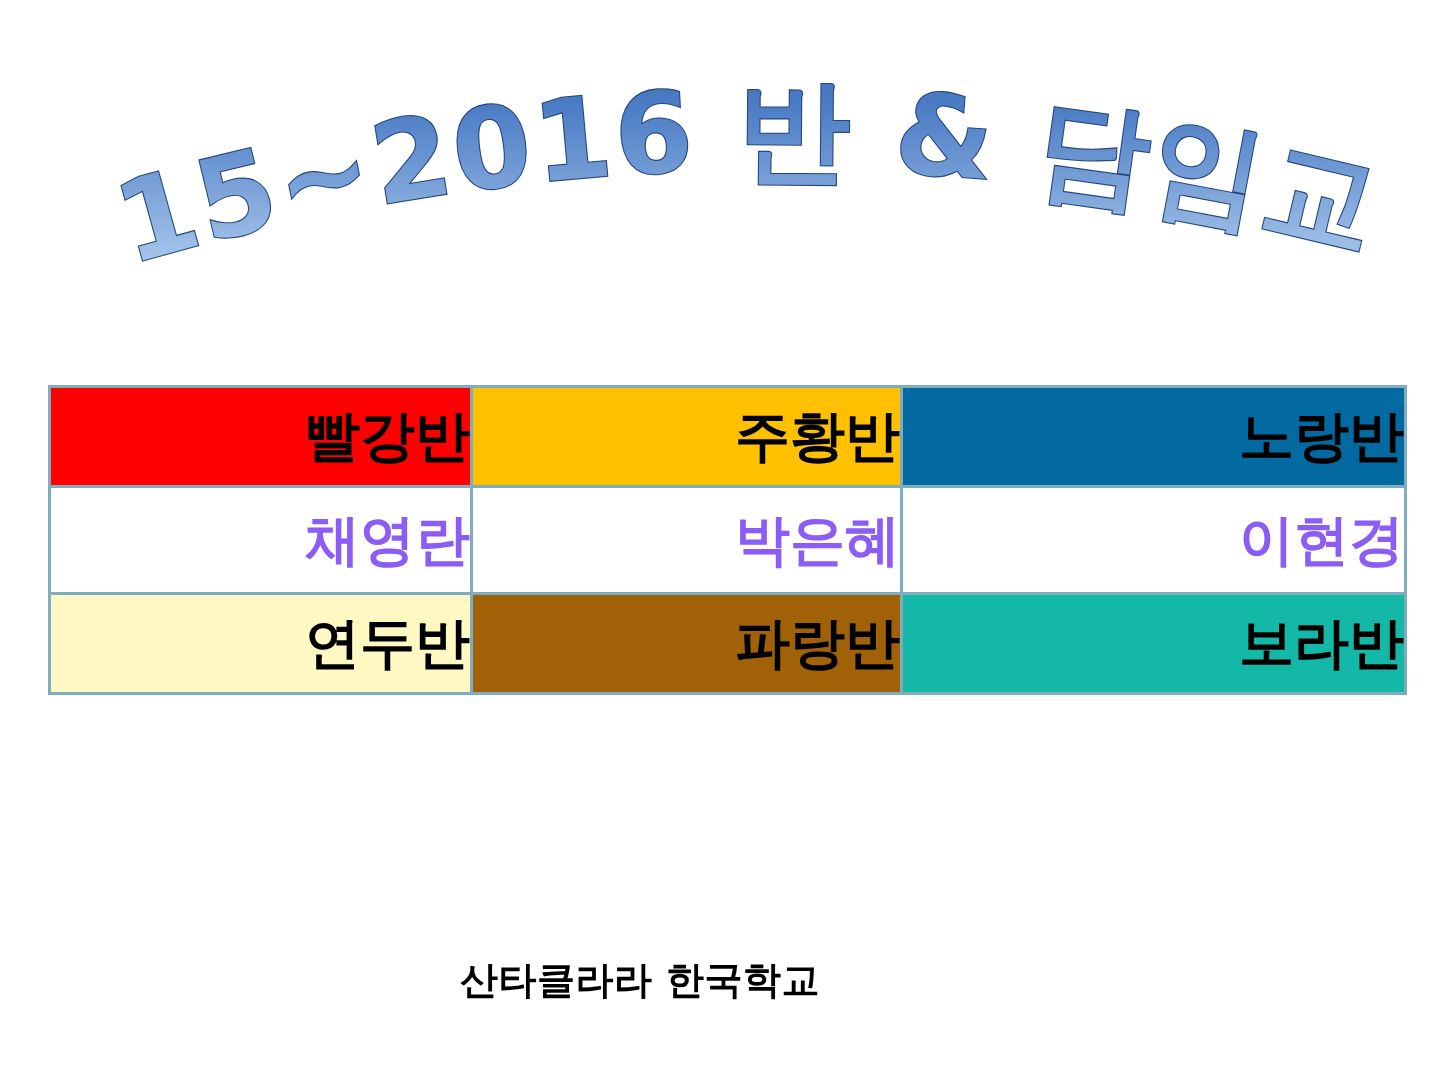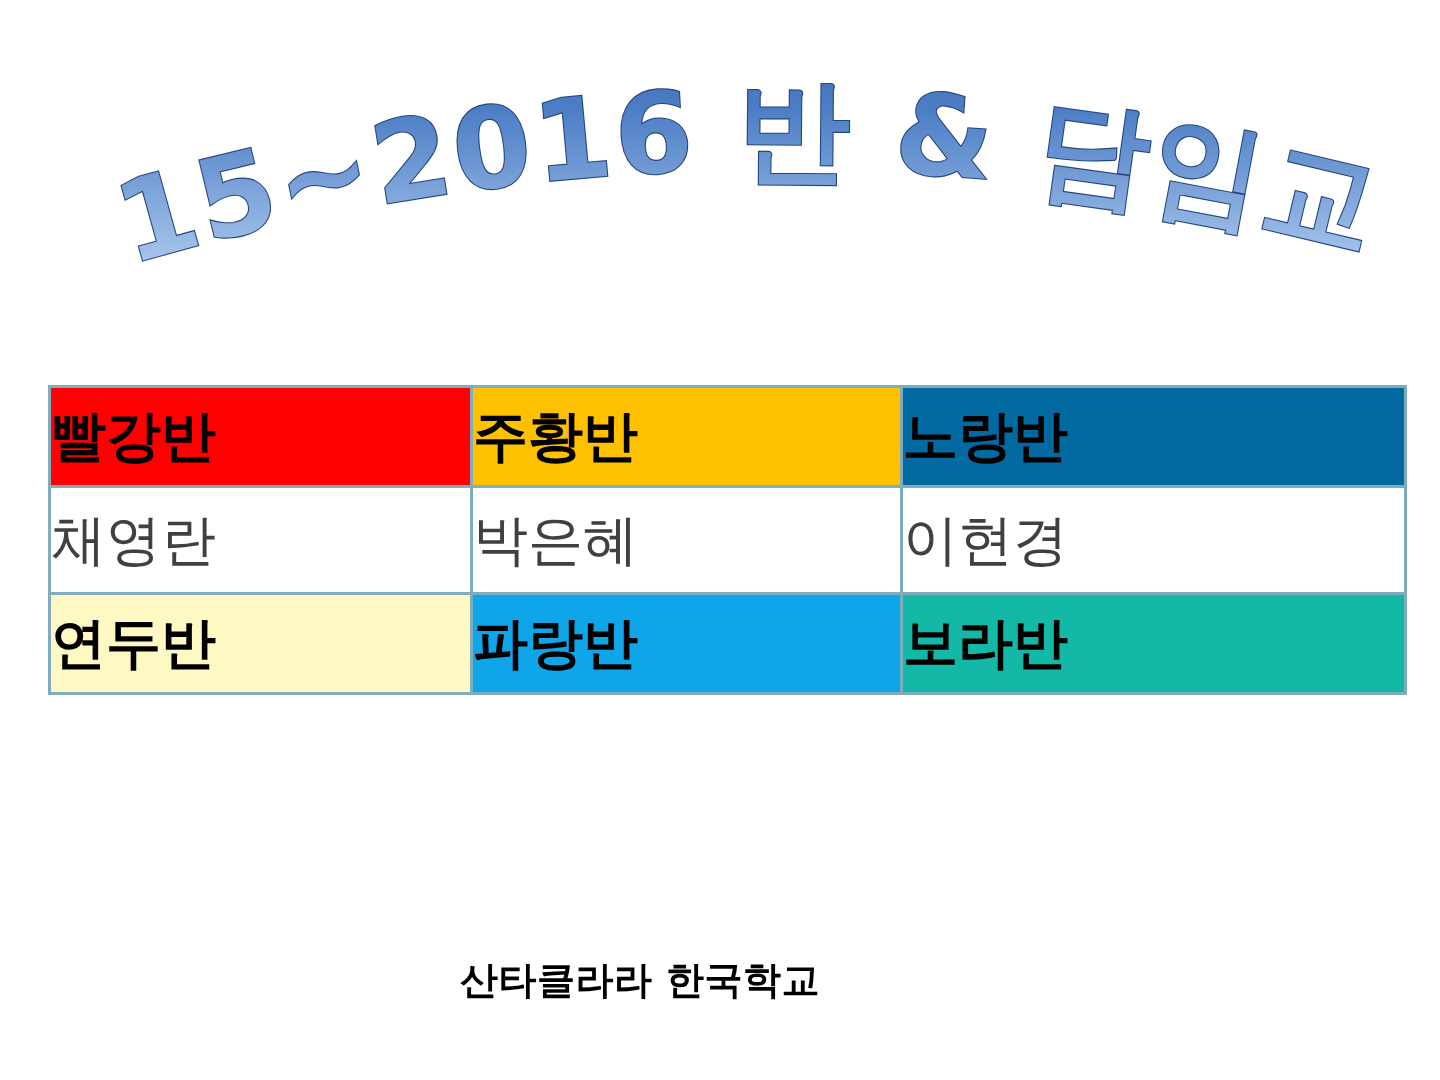--- a/index.html
+++ b/index.html
@@ -49,38 +49,38 @@
     width: 1356px;
     border-collapse: collapse;
     table-layout: fixed;
   }
   #class-table col.c1 { width: 422px; }
   #class-table col.c2 { width: 430px; }
   #class-table col.c3 { width: 504px; }
 
   #class-table td {
     border: 3px solid #7FADC0;
-    text-align: left;
+    text-align: right;
     vertical-align: middle;
     padding: 0;
     font-family: "DejaVu Sans", "Liberation Sans", sans-serif;
   }
 
   td.class-cell {
     height: 97px;
     font-size: 55px;
     font-weight: 700;
     color: #000000;
     line-height: 1;
   }
   td.teacher-cell {
     height: 104px;
     font-size: 55px;
-    font-weight: 400;
-    color: #404040;
+    font-weight: 700;
+    color: #8b5cf6;
     background: #FFFFFF;
     line-height: 1;
     white-space: nowrap;
   }
   td.teacher-cell.tight {
     font-size: 52px;
     letter-spacing: -1px;
   }
 
   
@@ -128,19 +128,19 @@
       <td class="class-cell" style="background-color: rgb(255, 192, 0); margin-top: 15px;">주황반</td>
       <td class="class-cell" style="background-color: #0369a1;">노랑반</td>
     </tr>
     <tr>
       <td class="teacher-cell" style="background-color: rgb(255, 255, 255);">채영란</td>
       <td class="teacher-cell" style="background-color: rgb(255, 255, 255);">박은혜</td>
       <td class="teacher-cell" style="background-color: rgb(255, 255, 255);">이현경</td>
     </tr>
     <tr>
       <td class="class-cell" style="background-color: #fef9c3;">연두반</td>
-      <td class="class-cell" style="background-color: #0ea5e9;">파랑반</td>
+      <td class="class-cell" style="background-color: #a16207;">파랑반</td>
       <td class="class-cell" style="background-color: #14b8a6;">보라반</td>
     </tr>
   </tbody>
 </table>
 
 <div id="footer">산타클라라 한국학교</div>
 
 </body></html>

